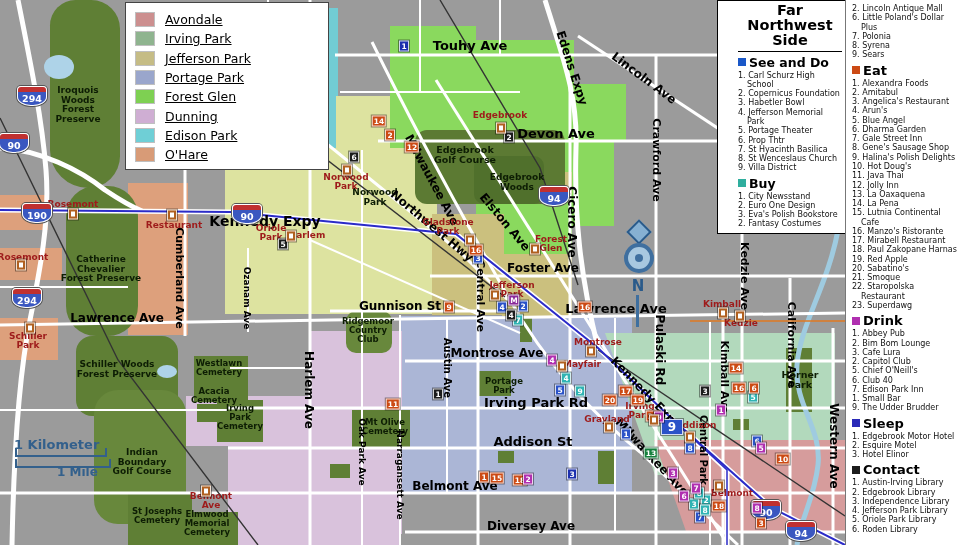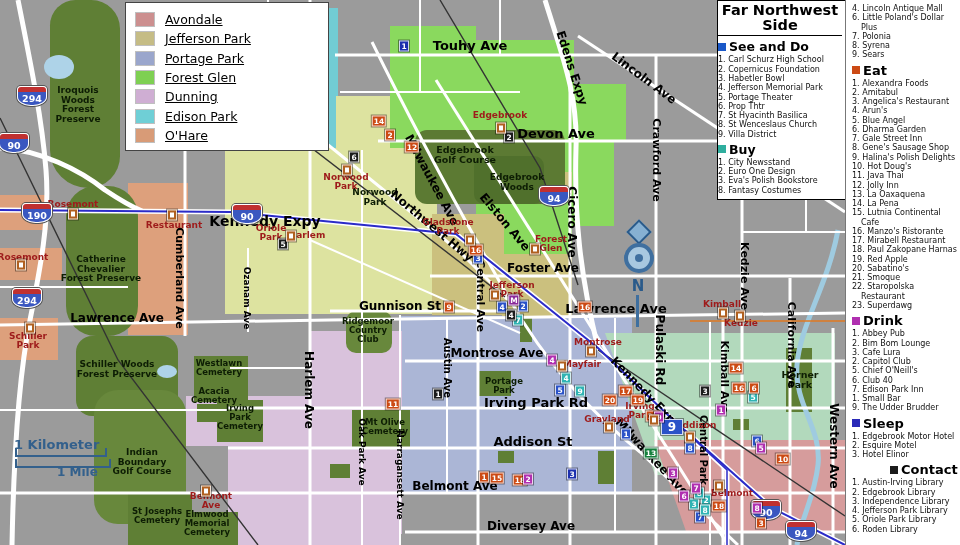--- a/index.html
+++ b/index.html
@@ -23,21 +23,21 @@
       background:linear-gradient(180deg,#c03030 0,#c03030 5px,#3a57c0 5px);
       border:1.5px solid #fff;border-radius:4px 4px 46% 46%;color:#fff;font-size:9.5px;
       font-weight:bold;text-align:center;box-shadow:0 0 0 1px #555;box-sizing:border-box;
       display:flex;align-items:flex-end;justify-content:center;padding-bottom:1px;}
   #legend{position:absolute;left:125px;top:2px;width:204px;background:#fff;border:1px solid #444;
       padding:7px 10px 5px;box-sizing:border-box;}
   .lrow{display:flex;align-items:center;height:19.3px;text-decoration:underline;}
   .lsw{width:18px;height:13px;margin-right:11px;outline:1px solid rgba(0,0,0,.25);}
   .llab{font-size:12.5px;color:#000;}
   #infobox{position:absolute;left:717px;top:0;width:129px;background:#fff;border:1.5px solid #000;
-      padding:2px 3px 4px 0;box-sizing:border-box;}
+      padding:2px 3px 4px 20px;box-sizing:border-box;}
   #infobox .title{font-size:14.5px;font-weight:bold;text-align:center;line-height:1.05;
       border-bottom:1.5px solid #000;padding-bottom:2px;margin-bottom:2px;}
   .sech{display:flex;align-items:center;font-size:12.5px;font-weight:bold;color:#000;margin-top:3px;}
   .sqb{width:8px;height:8px;margin-right:3px;flex:0 0 8px;}
   .plist{margin:1px 0 0;font-size:8px;line-height:1.16;color:#111;}
   .plist div{padding-left:9px;text-indent:-9px;}
   #rightcol{position:absolute;left:845px;top:0;width:115px;height:545px;background:#fff;
       border-left:1px solid #777;padding:3px 2px 0 6px;box-sizing:border-box;overflow:hidden;}
   .sbar{position:absolute;height:7px;border-left:2px solid #33608c;border-right:2px solid #33608c;
       border-bottom:2px solid #33608c;}
@@ -401,20 +401,24 @@
   <div class="sbar" style="left:15px;top:448px;width:88px"></div>
   <div class="sbar" style="left:15px;top:459px;width:92px"></div>
   <div class="sctext" style="left:57px;top:465px;font-size:12px">1 Mile</div>
 
   <div id="legend">
       <div class="lrow">
         <div class="lsw" style="background: rgb(204, 143, 143);"></div>
         <div class="llab">Avondale</div>
       </div>
       <div class="lrow">
+        <div class="lsw" style="background: rgb(143, 180, 143);"></div>
+        <div class="llab">Irving Park</div>
+      </div>
+      <div class="lrow">
         <div class="lsw" style="background: rgb(197, 188, 133);"></div>
         <div class="llab">Jefferson Park</div>
       </div>
       <div class="lrow">
         <div class="lsw" style="background: rgb(154, 166, 204);"></div>
         <div class="llab">Portage Park</div>
       </div>
       <div class="lrow">
         <div class="lsw" style="background: rgb(126, 208, 82);"></div>
         <div class="llab">Forest Glen</div>
@@ -452,29 +456,29 @@
           <div>9. Villa District</div>
         </div>
         <div class="sech" style="font-size: 12.5px;">
           <div class="sqb" style="background: rgb(47, 174, 158);"></div>
           <div>Buy</div>
         </div>
         <div class="plist">
           <div>1. City Newsstand</div>
           <div>2. Euro One Design</div>
           <div>3. Eva's Polish Bookstore</div>
-          <div>8. Fantasy Costumes</div>
+          <div>2. Fantasy Costumes</div>
         </div>
       </div>
   </div>
 
   <div id="rightcol">
     <div id="rightcol-body">
         <div class="plist">
-          <div>4. Lincoln Antique Mall</div>
+          <div>2. Lincoln Antique Mall</div>
           <div>6. Little Poland's Dollar Plus</div>
           <div>7. Polonia</div>
           <div>8. Syrena</div>
           <div>9. Sears</div>
         </div>
         <div class="sech" style="font-size: 13px;">
           <div class="sqb" style="background: rgb(204, 74, 20);"></div>
           <div>Eat</div>
         </div>
         <div class="plist">
@@ -519,21 +523,21 @@
         </div>
         <div class="sech" style="font-size: 13px;">
           <div class="sqb" style="background: rgb(42, 42, 184);"></div>
           <div>Sleep</div>
         </div>
         <div class="plist">
           <div>1. Edgebrook Motor Hotel</div>
           <div>2. Esquire Motel</div>
           <div>3. Hotel Elinor</div>
         </div>
-        <div class="sech" style="font-size: 13px; margin-left: 38px;">
+        <div class="sech" style="font-size: 13px;">
           <div class="sqb" style="background: rgb(28, 28, 28);"></div>
           <div>Contact</div>
         </div>
         <div class="plist">
           <div>1. Austin-Irving Library</div>
           <div>2. Edgebrook Library</div>
           <div>3. Independence Library</div>
           <div>4. Jefferson Park Library</div>
           <div>5. Oriole Park Library</div>
           <div>6. Roden Library</div>

